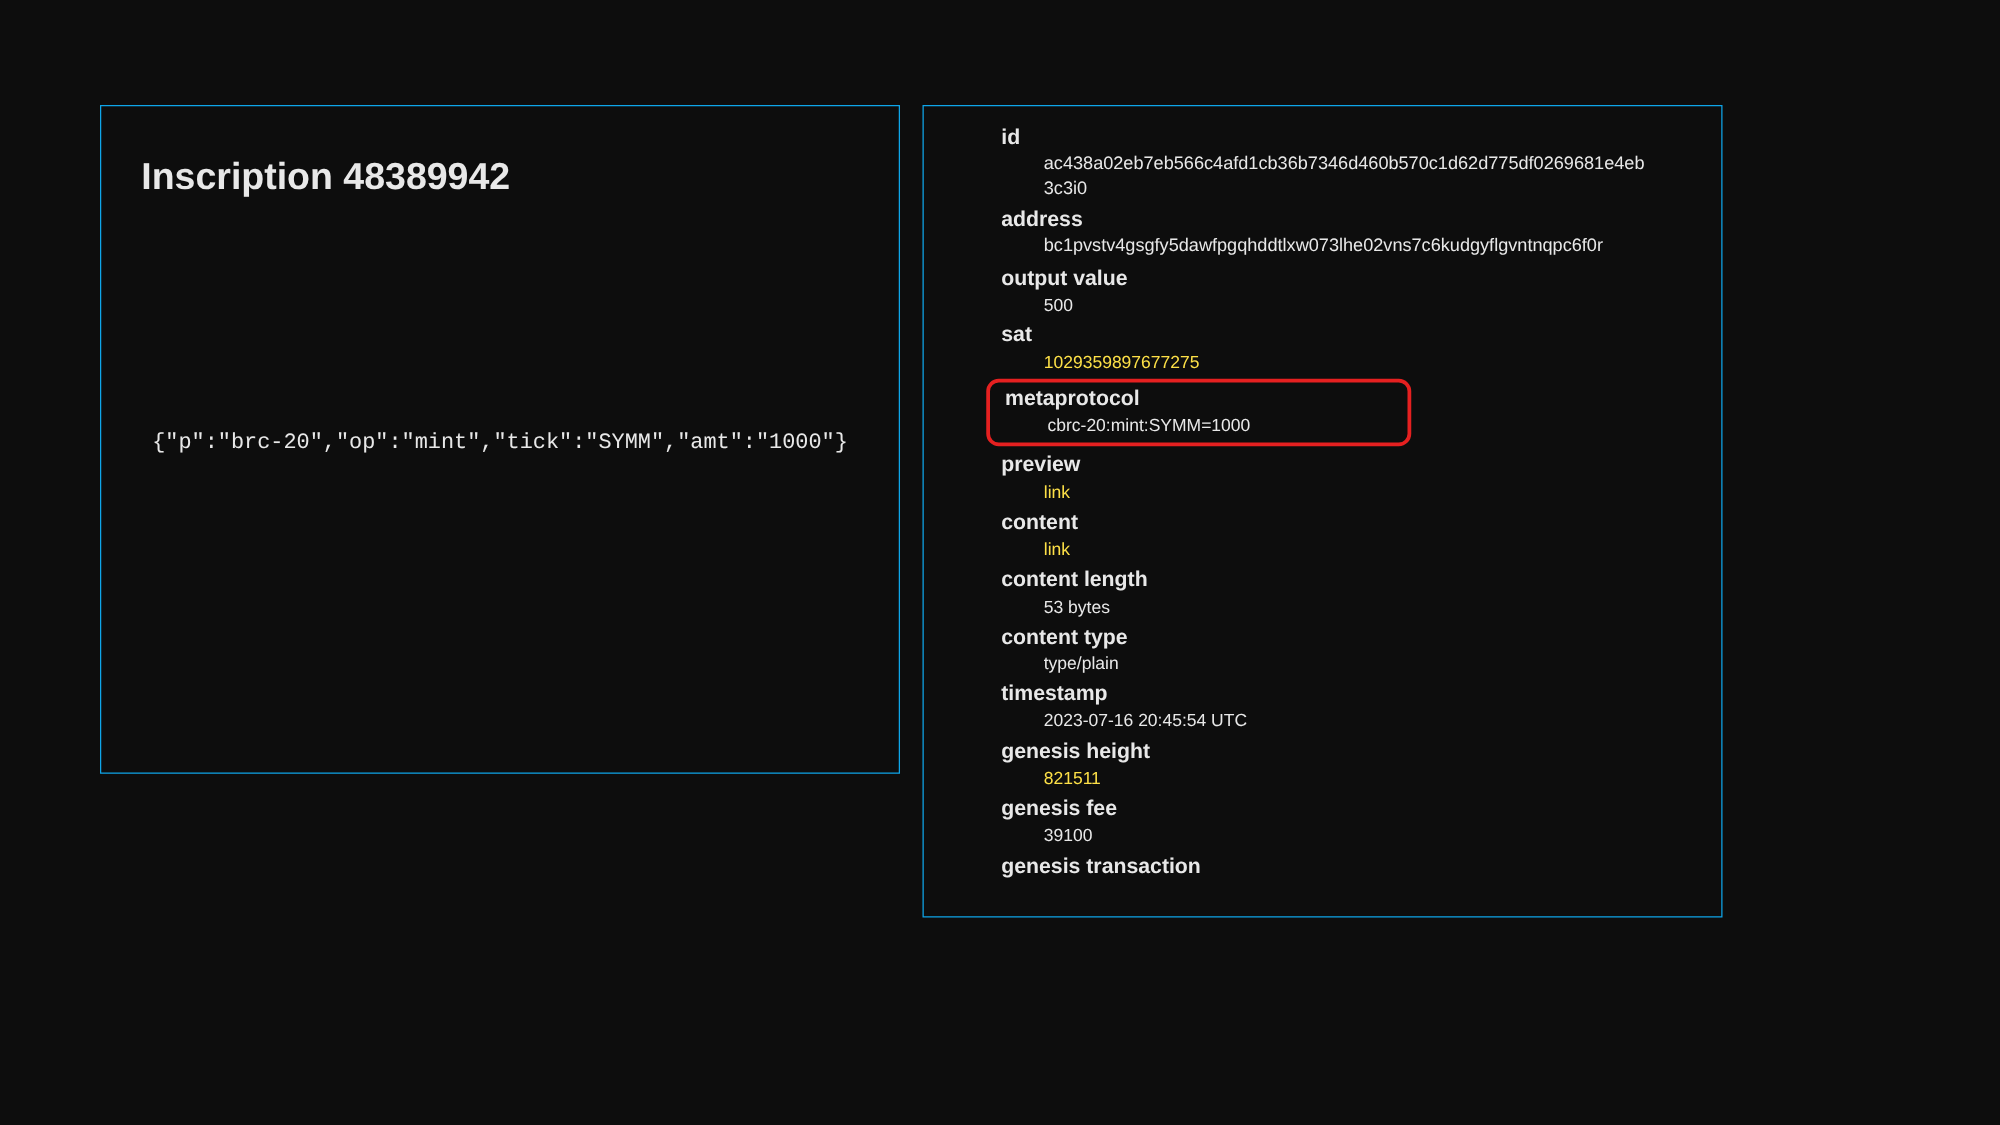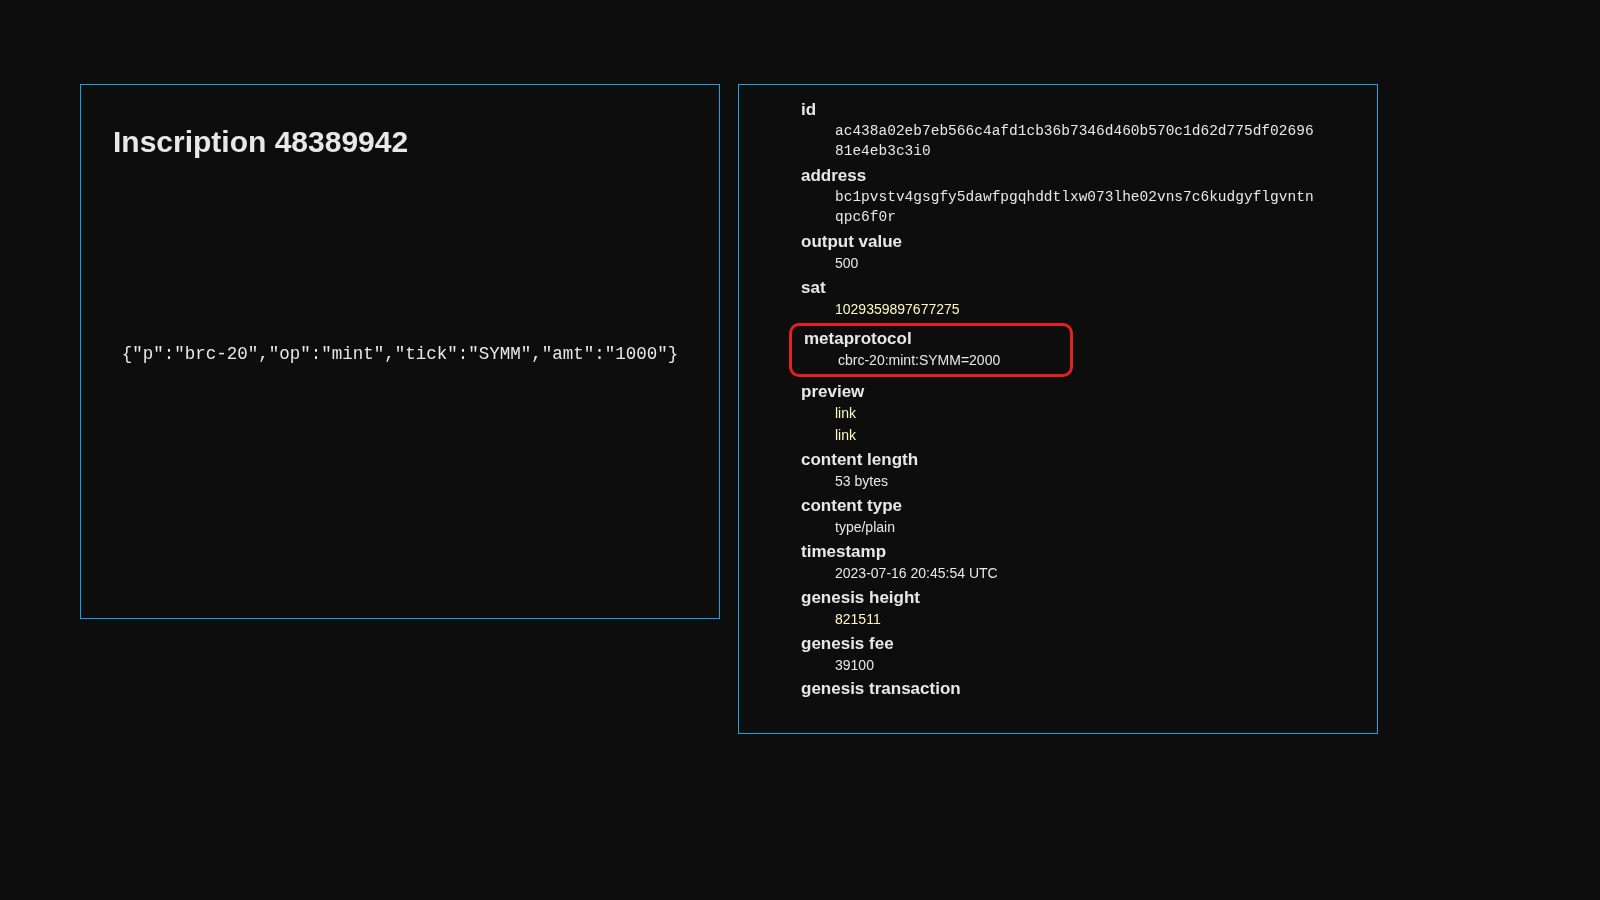--- a/index.html
+++ b/index.html
@@ -61,34 +61,34 @@
     line-height: 1.35;
   }
   .field-value {
     font-size: 14px;
     color: #e8e8e8;
     padding-left: 34px;
     line-height: 1.35;
     word-break: break-all;
   }
   .field-value.mono {
-    font-family: Liberation Mono, monospace;
+    font-family: Liberation Sans, sans-serif;
     font-size: 14.5px;
   }
   .field-value.link {
-    color: #fef9c3;
+    color: #fde047;
     cursor: pointer;
   }
   .highlight-box {
     border: 3px solid #e52020;
     border-radius: 10px;
     padding: 2px 8px 4px 8px;
     margin-left: -12px;
     margin-right: -8px;
-    width: 284px;
+    width: 340px;
   }
   .highlight-box .field-label { padding-left: 4px; }
   .highlight-box .field-value { padding-left: 38px; }
 </style>
 </head>
 <body>
 
 <div class="container">
 
   <div class="panel left-panel">
@@ -113,29 +113,30 @@
       <div class="field-value">500</div>
     </div>
 
     <div class="field">
       <div class="field-label">sat</div>
       <div class="field-value link">1029359897677275</div>
     </div>
 
     <div class="field highlight-box">
       <div class="field-label">metaprotocol</div>
-      <div class="field-value">cbrc-20:mint:SYMM=2000</div>
+      <div class="field-value">cbrc-20:mint:SYMM=1000</div>
     </div>
 
     <div class="field">
       <div class="field-label">preview</div>
       <div class="field-value link">link</div>
     </div>
 
     <div class="field">
+      <div class="field-label">content</div>
       <div class="field-value link">link</div>
     </div>
 
     <div class="field">
       <div class="field-label">content length</div>
       <div class="field-value">53 bytes</div>
     </div>
 
     <div class="field">
       <div class="field-label">content type</div>

